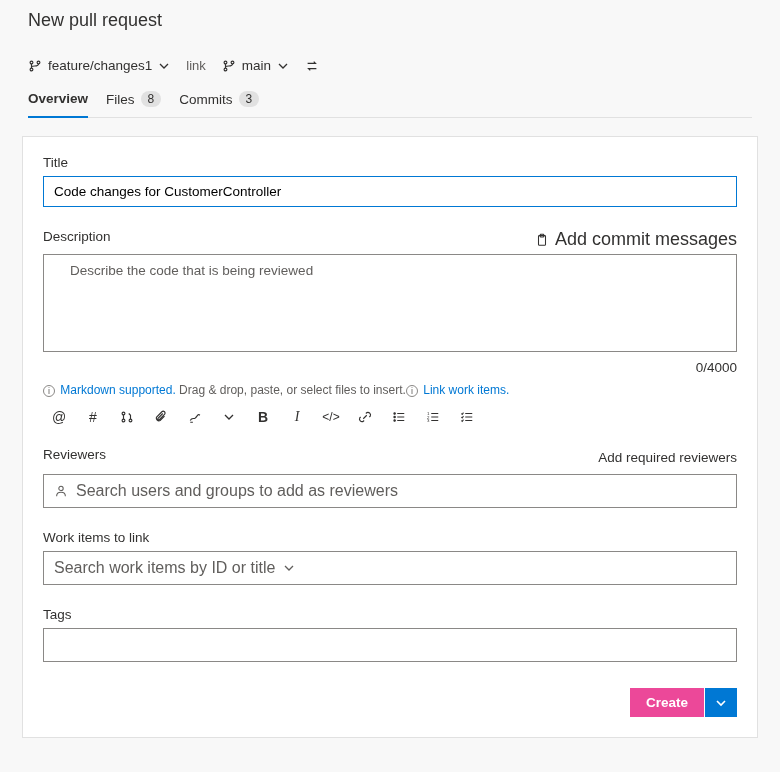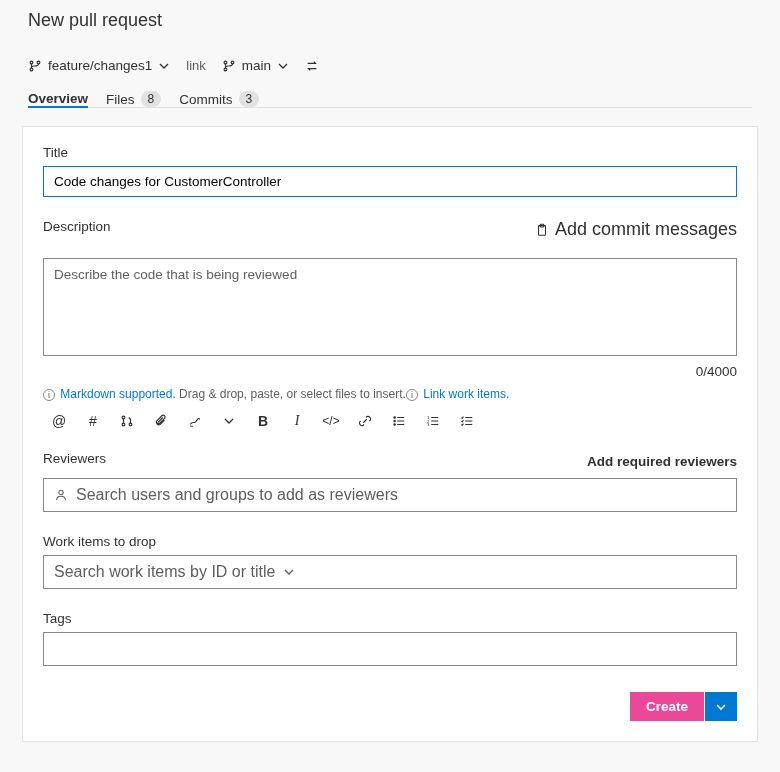--- a/index.html
+++ b/index.html
@@ -10,36 +10,36 @@
     height: 772px;
     overflow: hidden;
     color: #323130;
   }
   .header { padding: 10px 28px 0 28px; }
   h2 { font-size: 18px; font-weight: 400; margin-bottom: 27px; }
   .branch-row { display: flex; align-items: center; gap: 16px; font-size: 13.5px; margin-bottom: 18px; }
   .branch-pick { display: flex; align-items: center; gap: 6px; cursor: pointer; }
   .into { color: #605e5c; font-size: 13px; }
   .tabs { display: flex; gap: 18px; border-bottom: 1px solid #e1e1e1; font-size: 13.5px; }
-  .tab { display: flex; align-items: center; gap: 6px; padding: 0 0 0 0; cursor: pointer; color: #323130; }
+  .tab { display: flex; align-items: center; gap: 6px; padding: 0 0 10px 0; cursor: pointer; color: #323130; }
   .tab.active { font-weight: 600; border-bottom: 2px solid #0078d4; margin-bottom: -1px; }
   .badge { background: #e1e1e1; border-radius: 10px; font-size: 12px; padding: 1px 7px; color: #323130; }
   .panel { background: #fff; border: 1px solid #e1e1e1; margin: 18px 22px 10px 22px; padding: 18px 20px 20px 20px; }
   .label { font-size: 13.5px; margin-bottom: 6px; display: block; }
   .row-between { display: flex; justify-content: space-between; align-items: center; }
   .add-commit { display: flex; align-items: center; gap: 6px; font-size: 18px; cursor: pointer; }
-  .required-link { font-size: 13.5px; font-weight: 700; cursor: pointer; }
+  .required-link { font-size: 13.5px; font-weight: 400; cursor: pointer; }
   input.title-input {
     width: 100%; padding: 7px 10px; font-size: 13.5px; font-family: inherit;
     border: 1px solid #0078d4; outline: 1px solid #0078d4; outline-offset: -1px;
     margin-bottom: 22px;
   }
   textarea.desc {
-    width: 100%; height: 98px; padding: 8px 10px; font-size: 13.5px; font-family: inherit;
-    border: 1px solid #8a8886; resize: none; margin-top: 18px;
+    width: 100%; height: 98px; padding: 8px 26px; font-size: 13.5px; font-family: inherit;
+    border: 1px solid #8a8886; resize: none; margin-top: 4px;
   }
   textarea.desc::placeholder { color: #605e5c; }
   .counter { text-align: right; font-size: 13.5px; margin-top: 4px; }
   .hints { display: flex; font-size: 12px; color: #605e5c; margin-top: 8px; }
   .hints .md { color: #0078d4; }
   .hints .link-work { color: #0078d4; }
   .info-icn { display: inline-flex; width: 12px; height: 12px; border: 1px solid #8a8886; border-radius: 50%; font-size: 9px; align-items: center; justify-content: center; margin-right: 2px; }
   .toolbar { display: flex; gap: 18px; margin-top: 12px; align-items: center; padding-left: 8px; }
   .tb-btn { width: 16px; height: 16px; display: flex; align-items: center; justify-content: center; cursor: pointer; color: #323130; font-size: 14px; }
   .section { margin-top: 22px; }
@@ -214,21 +214,21 @@
     <div class="pill-input">
       <svg width="14" height="14" viewBox="0 0 16 16" fill="none" stroke="#605e5c" stroke-width="1.2">
           <circle cx="8" cy="5" r="2.5"></circle>
           <path d="M3 14c0-3 2.5-4.5 5-4.5s5 1.5 5 4.5"></path>
         </svg>
       <span>Search users and groups to add as reviewers</span>
     </div>
   </div>
 
   <div class="section">
-    <label class="label">Work items to drop</label>
+    <label class="label">Work items to link</label>
     <div class="pill-input dd">
       <span>Search work items by ID or title</span>
       <svg width="12" height="12" viewBox="0 0 12 12">
           <path d="M2 4l4 4 4-4" fill="none" stroke="#605e5c" stroke-width="1.3"></path>
         </svg>
     </div>
   </div>
 
   <div class="section">
     <label class="label">Tags</label>

